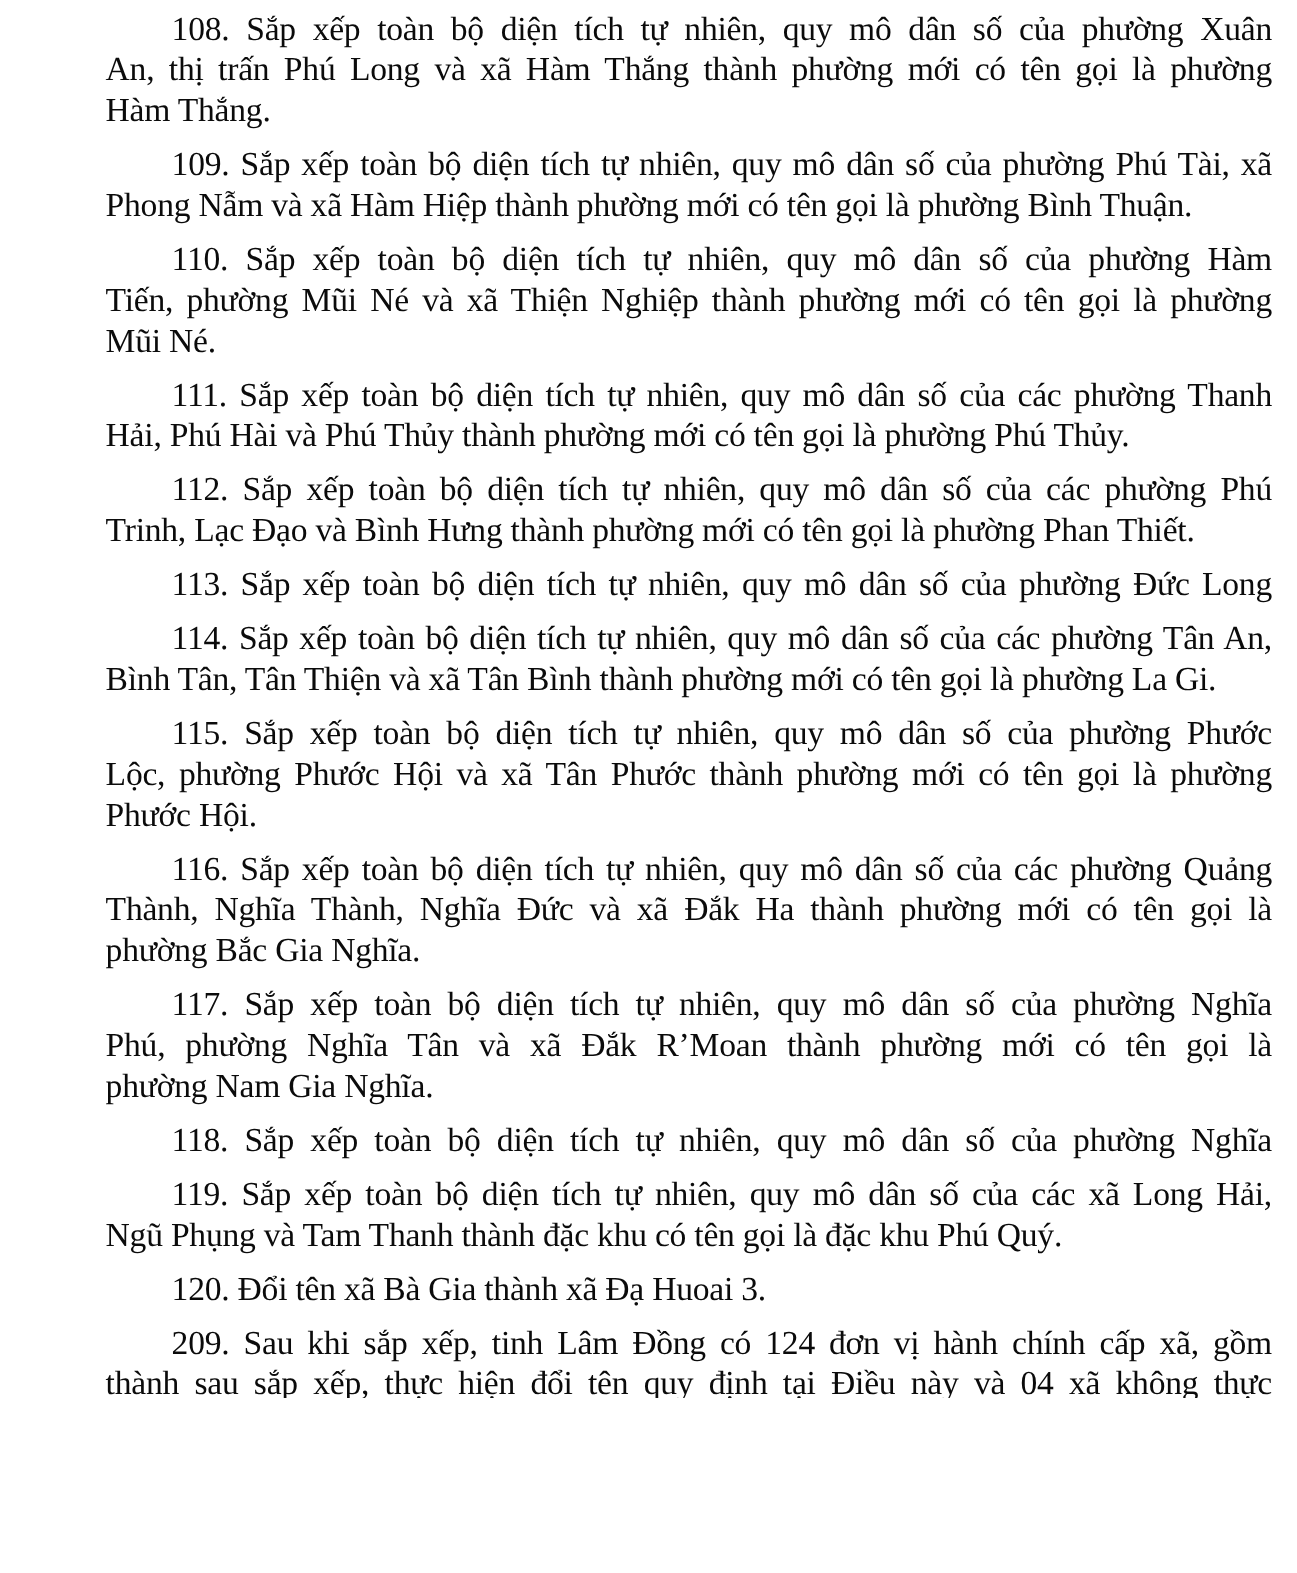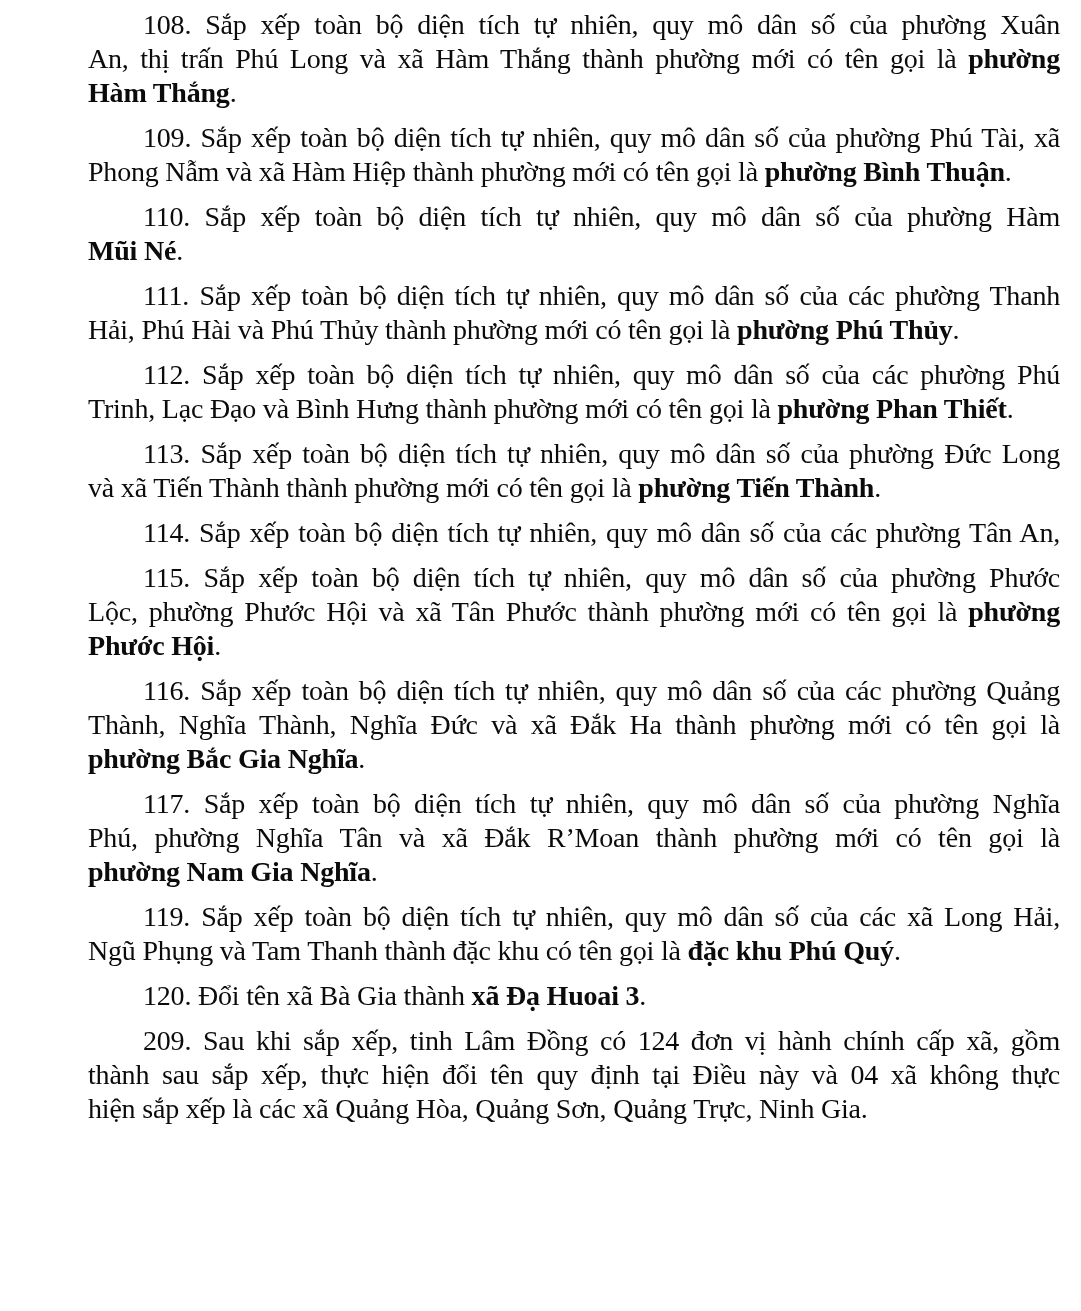--- a/index.html
+++ b/index.html
@@ -19,70 +19,72 @@
     letter-spacing: -0.2px;
   }
   .para { margin: 0 0 11px 0; }
   .line {
     display: block;
     text-align: justify;
     text-align-last: justify;
   }
   .line.last { text-align-last: auto; }
   .line.indent { text-indent: 55px; }
-  .run.b { font-weight: bold; }
+  .run.b { font-weight: normal; }
 </style>
 </head>
 <body style="background: rgb(255, 255, 255);">
 
 <div class="page" style="color: rgb(11, 11, 11);">
     <p class="para">
       <span class="line indent"><span class="run">108. Sắp xếp toàn bộ diện tích tự nhiên, quy mô dân số của phường Xuân</span></span>
       <span class="line"><span class="run">An, thị trấn Phú Long và xã Hàm Thắng thành phường mới có tên gọi là </span><span class="run b">phường</span></span>
       <span class="line last"><span class="run b">Hàm Thắng</span><span class="run">.</span></span>
     </p>
     <p class="para">
       <span class="line indent"><span class="run">109. Sắp xếp toàn bộ diện tích tự nhiên, quy mô dân số của phường Phú Tài, xã</span></span>
       <span class="line last"><span class="run">Phong Nẫm và xã Hàm Hiệp thành phường mới có tên gọi là </span><span class="run b">phường Bình Thuận</span><span class="run">.</span></span>
     </p>
     <p class="para">
       <span class="line indent"><span class="run">110. Sắp xếp toàn bộ diện tích tự nhiên, quy mô dân số của phường Hàm</span></span>
+      <span class="line"><span class="run">Tiến, phường Mũi Né và xã Thiện Nghiệp thành phường mới có tên gọi là </span><span class="run b">phường</span></span>
       <span class="line last"><span class="run b">Mũi Né</span><span class="run">.</span></span>
     </p>
     <p class="para">
       <span class="line indent"><span class="run">111. Sắp xếp toàn bộ diện tích tự nhiên, quy mô dân số của các phường Thanh</span></span>
       <span class="line last"><span class="run">Hải, Phú Hài và Phú Thủy thành phường mới có tên gọi là </span><span class="run b">phường Phú Thủy</span><span class="run">.</span></span>
     </p>
     <p class="para">
       <span class="line indent"><span class="run">112. Sắp xếp toàn bộ diện tích tự nhiên, quy mô dân số của các phường Phú</span></span>
       <span class="line last"><span class="run">Trinh, Lạc Đạo và Bình Hưng thành phường mới có tên gọi là </span><span class="run b">phường Phan Thiết</span><span class="run">.</span></span>
     </p>
     <p class="para">
       <span class="line indent"><span class="run">113. Sắp xếp toàn bộ diện tích tự nhiên, quy mô dân số của phường Đức Long</span></span>
-      <span class="line last"><span class="run">và xã Tiến Thành thành phường mới có tên gọi là </span><span class="run b">phường Tiến Thành</span><span class="run">.</span></span>
     </p>
     <p class="para">
       <span class="line indent"><span class="run">114. Sắp xếp toàn bộ diện tích tự nhiên, quy mô dân số của các phường Tân An,</span></span>
+      <span class="line last"><span class="run">Bình Tân, Tân Thiện và xã Tân Bình thành phường mới có tên gọi là </span><span class="run b">phường La Gi</span><span class="run">.</span></span>
     </p>
     <p class="para">
       <span class="line indent"><span class="run">115. Sắp xếp toàn bộ diện tích tự nhiên, quy mô dân số của phường Phước</span></span>
       <span class="line"><span class="run">Lộc, phường Phước Hội và xã Tân Phước thành phường mới có tên gọi là </span><span class="run b">phường</span></span>
       <span class="line last"><span class="run b">Phước Hội</span><span class="run">.</span></span>
     </p>
     <p class="para">
       <span class="line indent"><span class="run">116. Sắp xếp toàn bộ diện tích tự nhiên, quy mô dân số của các phường Quảng</span></span>
       <span class="line"><span class="run">Thành, Nghĩa Thành, Nghĩa Đức và xã Đắk Ha thành phường mới có tên gọi là</span></span>
       <span class="line last"><span class="run b">phường Bắc Gia Nghĩa</span><span class="run">.</span></span>
     </p>
     <p class="para">
       <span class="line indent"><span class="run">117. Sắp xếp toàn bộ diện tích tự nhiên, quy mô dân số của phường Nghĩa</span></span>
       <span class="line"><span class="run">Phú, phường Nghĩa Tân và xã Đắk R’Moan thành phường mới có tên gọi là</span></span>
       <span class="line last"><span class="run b">phường Nam Gia Nghĩa</span><span class="run">.</span></span>
     </p>
     <p class="para">
+      <span class="line indent"><span class="run">118. Sắp xếp toàn bộ diện tích tự nhiên, quy mô dân số của phường Nghĩa</span></span>
     </p>
     <p class="para">
       <span class="line indent"><span class="run">119. Sắp xếp toàn bộ diện tích tự nhiên, quy mô dân số của các xã Long Hải,</span></span>
       <span class="line last"><span class="run">Ngũ Phụng và Tam Thanh thành đặc khu có tên gọi là </span><span class="run b">đặc khu Phú Quý</span><span class="run">.</span></span>
     </p>
     <p class="para">
       <span class="line indent last"><span class="run">120. Đổi tên xã Bà Gia thành </span><span class="run b">xã Đạ Huoai 3</span><span class="run">.</span></span>
     </p>
     <p class="para">
       <span class="line indent"><span class="run">209. Sau khi sắp xếp, tinh Lâm Đồng có 124 đơn vị hành chính cấp xã, gồm</span></span>

